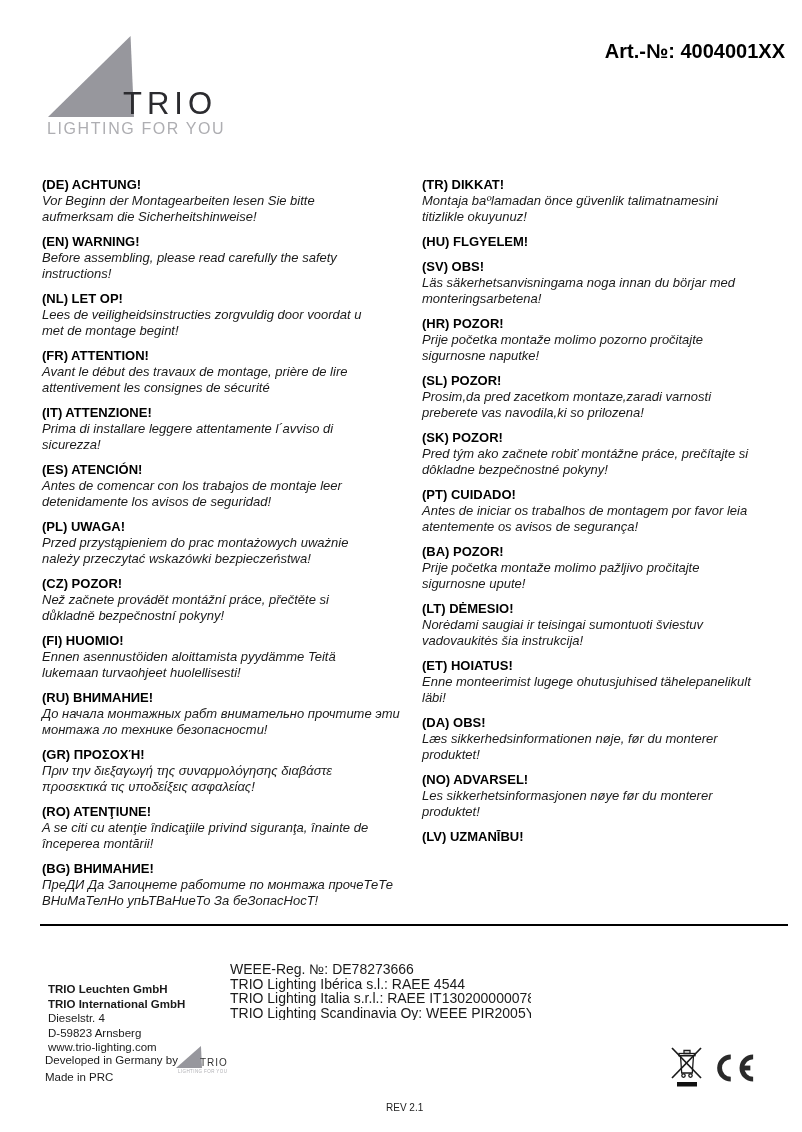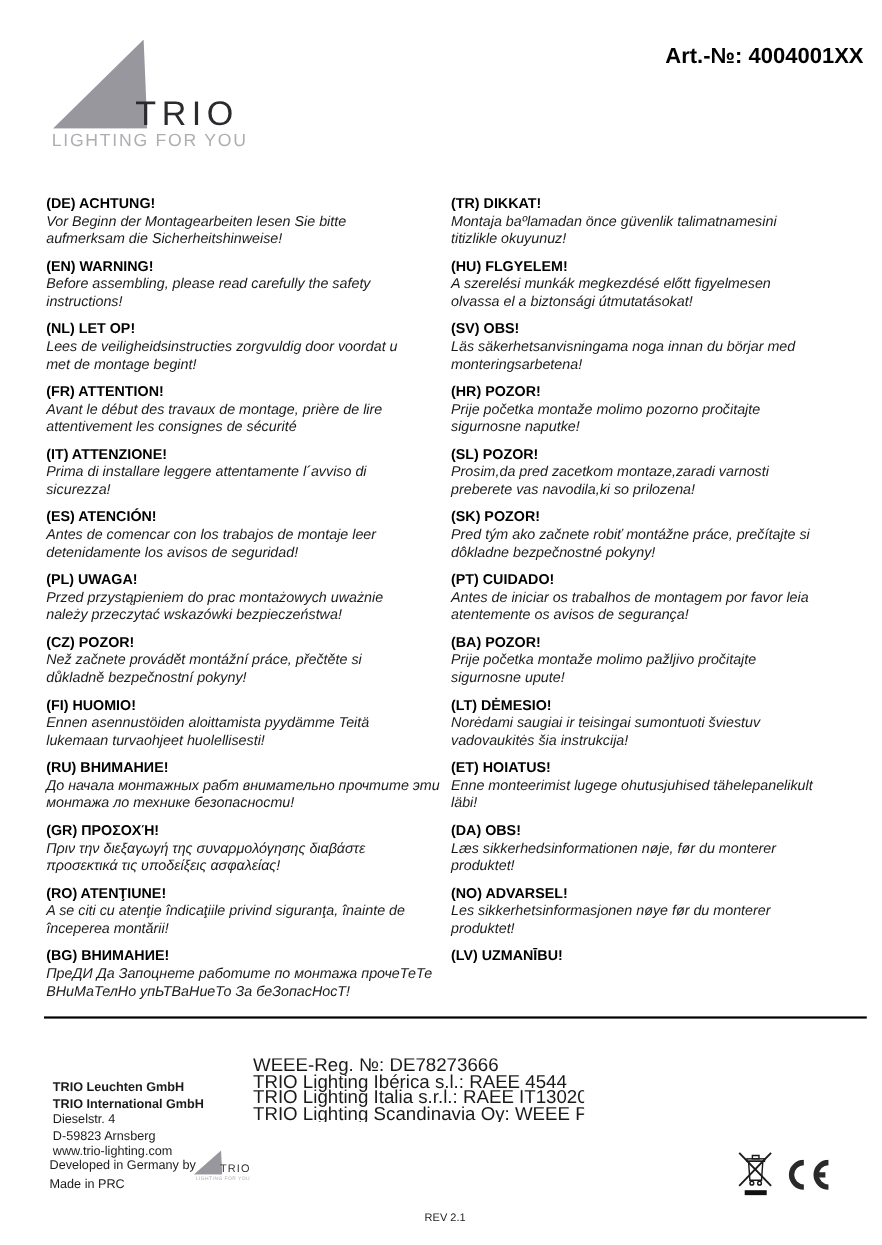--- a/index.html
+++ b/index.html
@@ -22,38 +22,38 @@
     position:absolute; top:120px; left:47px;
     font-size:16px; letter-spacing:1.6px; color:#aeaeb2; font-weight:400;
   }
   .art-no {
     position:absolute; top:40px; right:17px;
     font-size:20px; font-weight:bold; color:#000;
   }
   
   .content {
     position:absolute; top:176px; left:42px; width:746px;
-    display:grid; grid-template-columns:362px 1fr; column-gap:6px;
+    display:grid; grid-template-columns:362px 1fr; column-gap:18px;
   }
   .wblock { margin:0 0 8px 0; font-size:13px; line-height:16px; }
   .wblock h3 { margin:0; font-size:13px; line-height:17px; font-weight:bold; color:#000; }
   .wblock p  { margin:0; white-space:pre-line;font-style:italic; }
   
   .footer-rule {
     position:absolute; top:924px; left:40px; width:748px;
     border-top:2px solid #000; height:0;
   }
   .company {
     position:absolute; top:982px; left:48px;
     font-size:11.5px; line-height:14.5px;
   }
   .company .b { font-weight:bold; }
   .registrations {
     position:absolute; top:962px; left:230px; width:301px;
-    font-size:17px; line-height:14.5px;
+    font-size:14px; line-height:14.5px;
     white-space:nowrap; overflow:hidden;
   }
   .origin {
     position:absolute; top:1052px; left:45px;
     font-size:11.5px; line-height:17px;
   }
   .logo-small { position:absolute; top:1044px; left:172px; width:60px; height:32px; }
   .logo-small .tri {
     position:absolute; top:2px; left:4px; width:26px; height:22px;
     background:#97979d; clip-path:polygon(0% 100%, 100% 100%, 96% 0%);
@@ -164,22 +164,20 @@
     <div>
 
         <div class="wblock">
           <h3>(TR) DIKKAT!</h3>
           <p>Montaja baºlamadan önce güvenlik talimatnamesini
 titizlikle okuyunuz!</p>
         </div>
 
         <div class="wblock">
           <h3>(HU) FLGYELEM!</h3>
-          <p>A szerelési munkák megkezdésé előtt figyelmesen
-olvassa el a biztonsági útmutatásokat!</p>
         </div>
 
         <div class="wblock">
           <h3>(SV) OBS!</h3>
           <p>Läs säkerhetsanvisningama noga innan du börjar med
 monteringsarbetena!</p>
         </div>
 
         <div class="wblock">
           <h3>(HR) POZOR!</h3>

